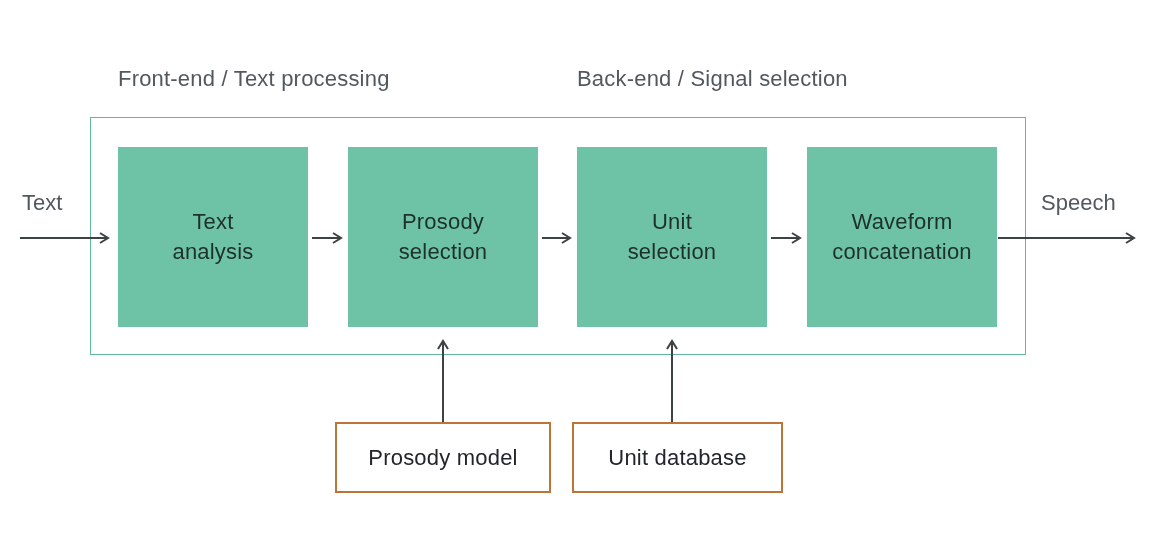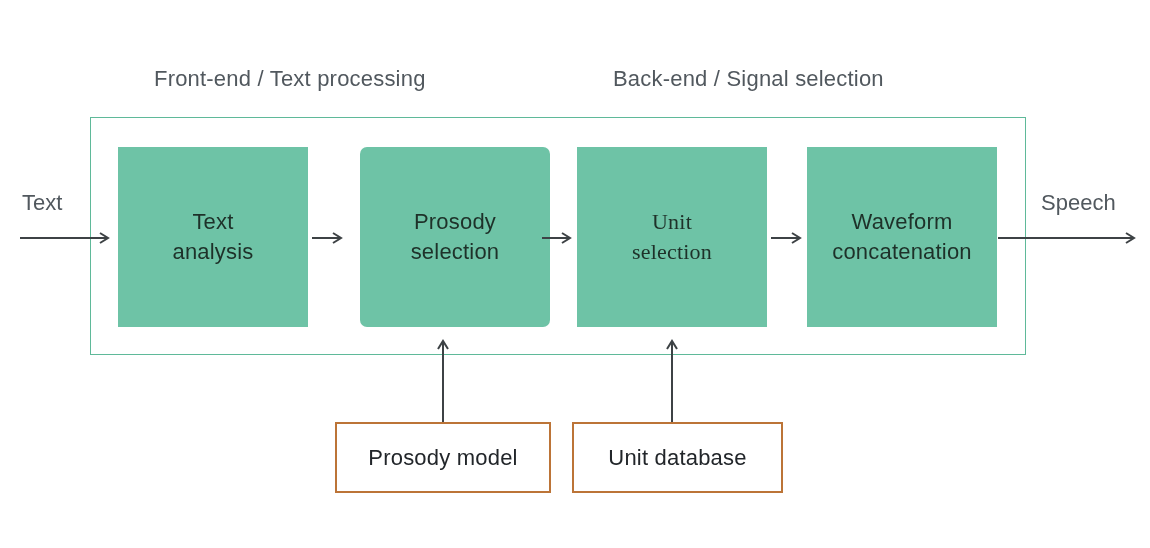--- a/index.html
+++ b/index.html
@@ -16,38 +16,38 @@
   html, body { background: var(--bg); }
   body { width: 1150px; height: 548px; overflow: hidden; position: relative; }
   .canvas {
     position: absolute; left: 0; top: 0; width: 1150px; height: 548px;
     font-family: "Liberation Sans", "DejaVu Sans", sans-serif;
     background: var(--bg);
   }
   .section-label {
     position: absolute; top: 66px;
     font-size: 22px; line-height: 26px; color: var(--label-text);
-    letter-spacing: 0.2px; white-space: nowrap; margin-left: 36px;
+    letter-spacing: 0.2px; white-space: nowrap;
   }
   .section-label.front { left: 118px; }
   .section-label.back { left: 577px; }
   .pipeline-container {
     position: absolute; left: 90px; top: 117px; width: 936px; height: 238px;
     border: 1.5px solid var(--container-border); background: transparent;
   }
   .stage-box {
     position: absolute; top: 147px; width: 190px; height: 180px;
     background: var(--box-fill);
     display: flex; flex-direction: column; align-items: center; justify-content: center;
     text-align: center; color: var(--box-text);
     font-size: 22px; line-height: 30px; letter-spacing: 0.2px;
   }
   .stage-box.s1 { left: 118px; }
-  .stage-box.s2 { left: 360px; border-radius: 7px; }
-  .stage-box.s3 { left: 577px; font-family: Liberation Serif, serif; }
+  .stage-box.s2 { left: 348px; }
+  .stage-box.s3 { left: 577px; }
   .stage-box.s4 { left: 807px; }
   .io-label {
     position: absolute; top: 191px;
     font-size: 22px; line-height: 24px; color: var(--label-text);
     white-space: nowrap;
   }
   .io-label.input { left: 22px; }
   .io-label.output { left: 1041px; }
   .source-box {
     position: absolute; top: 422px; height: 71px;

